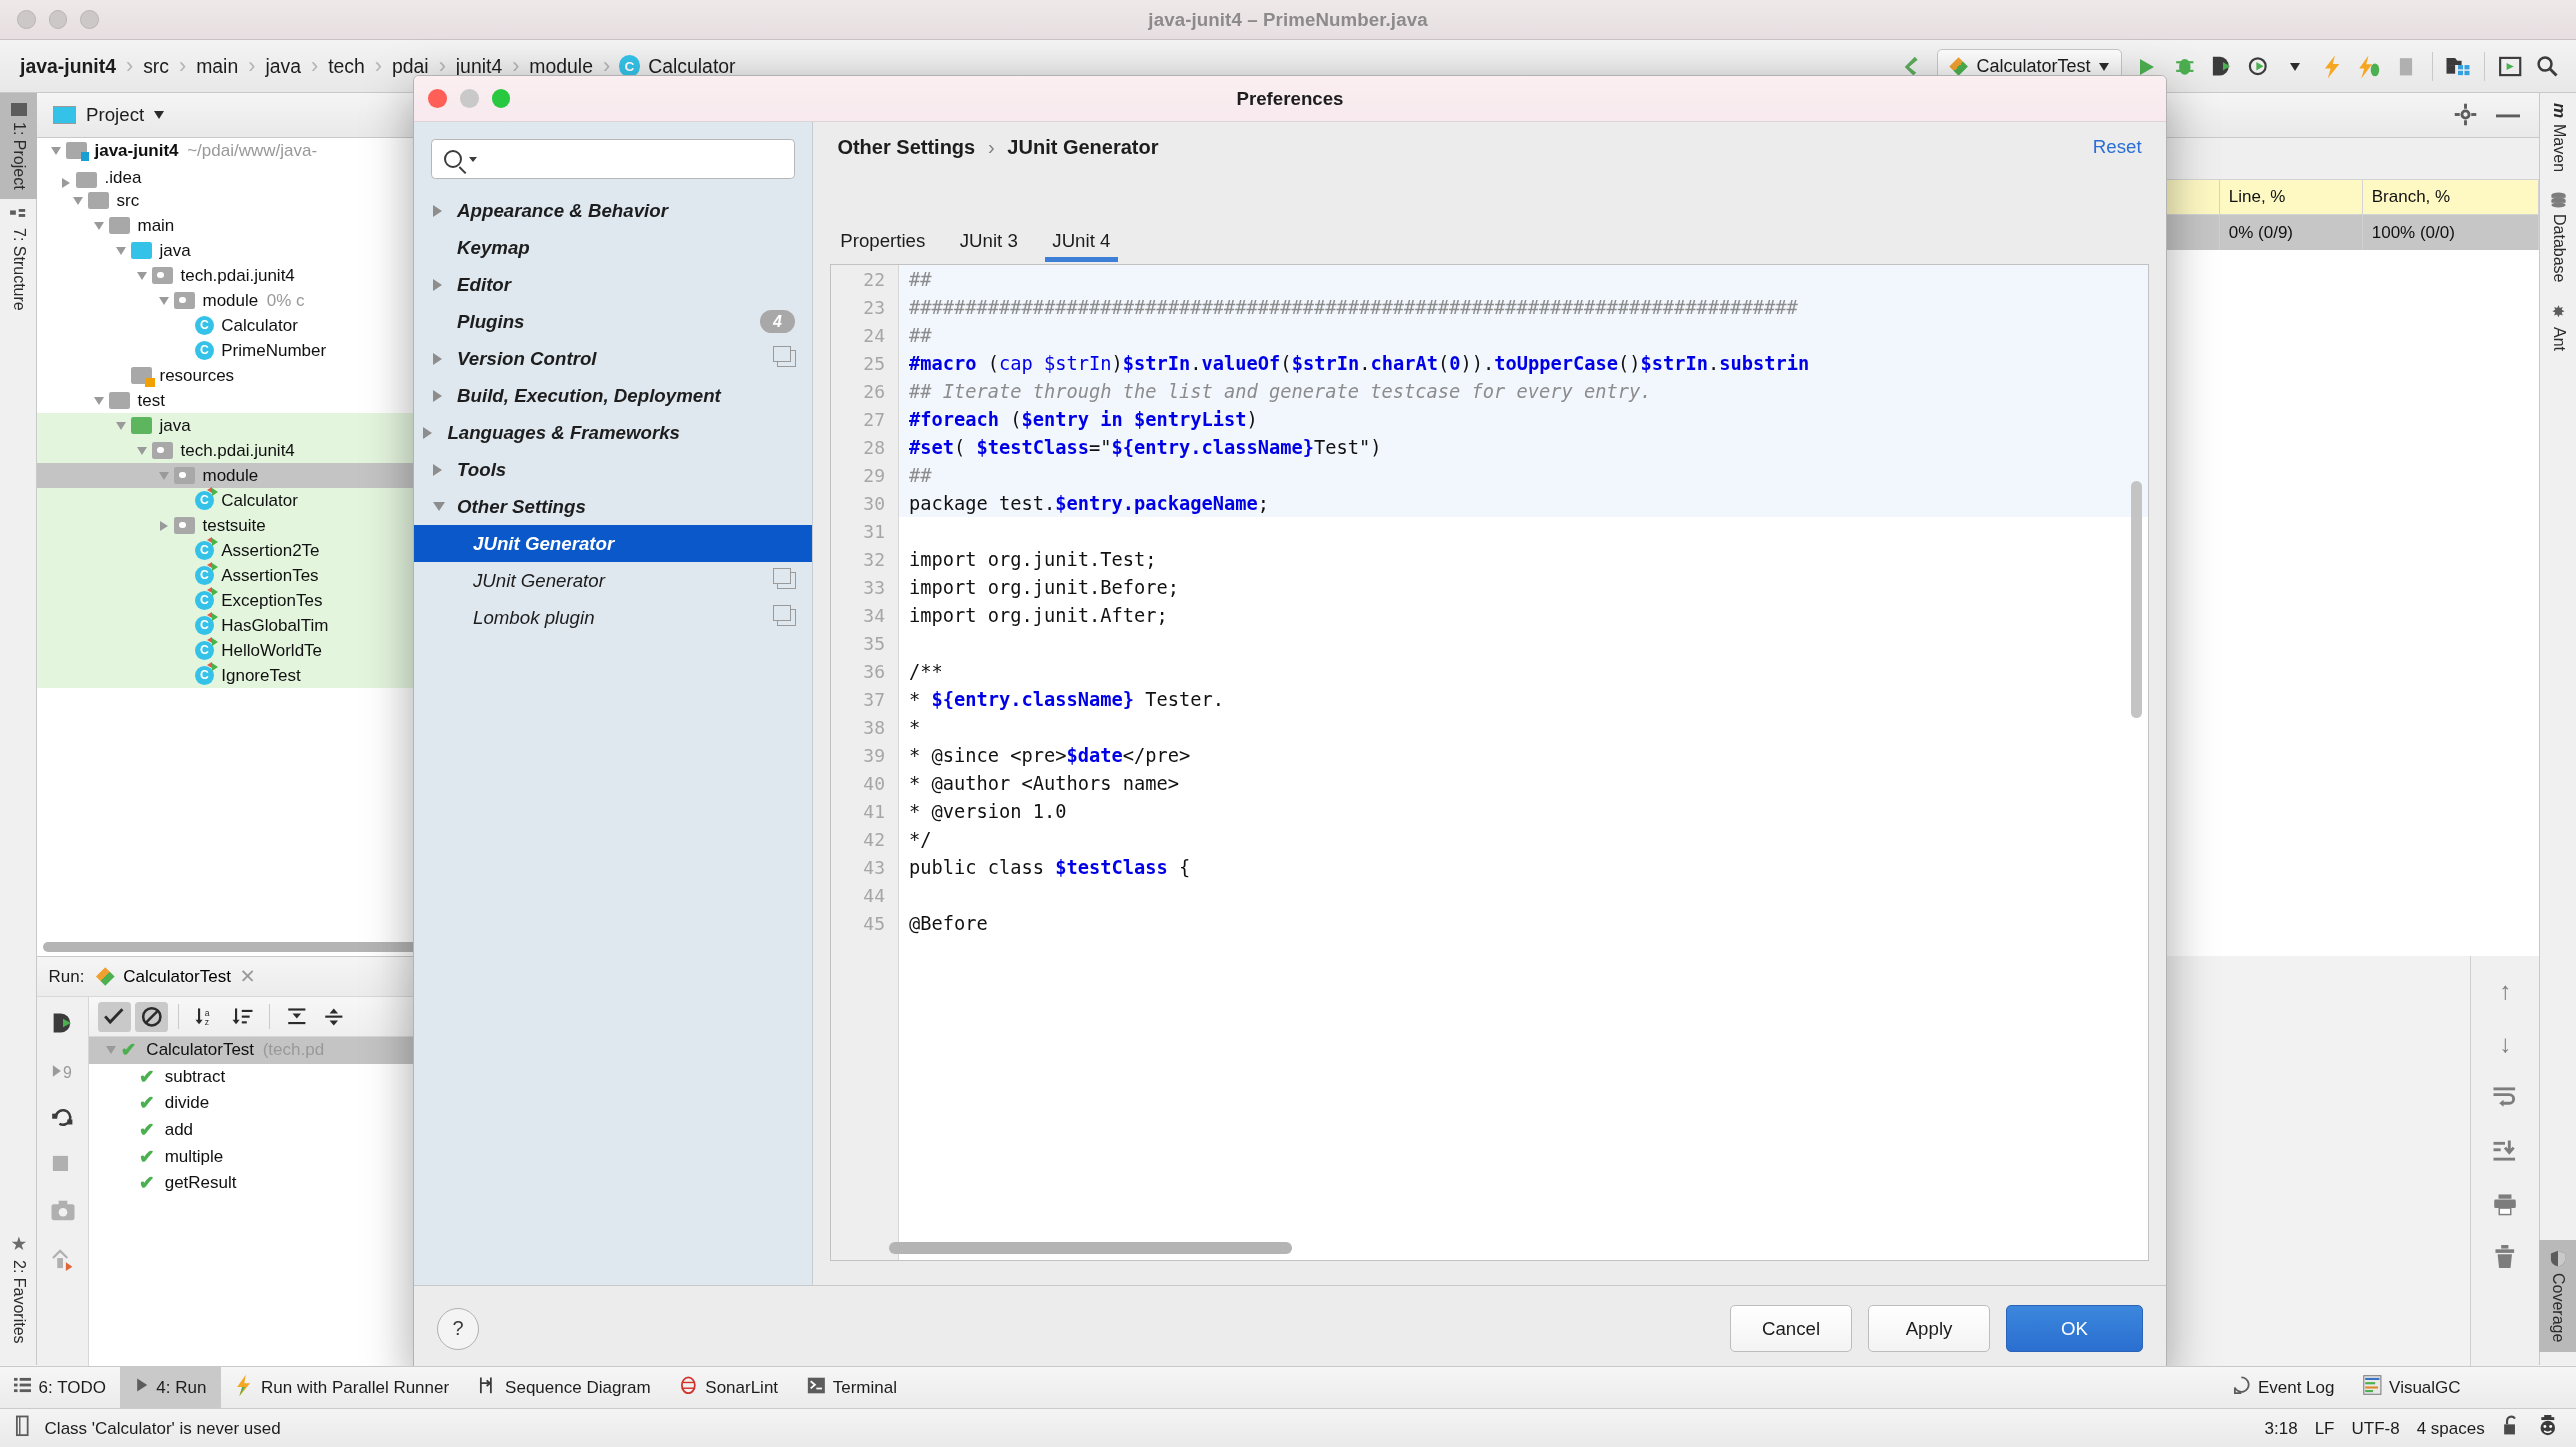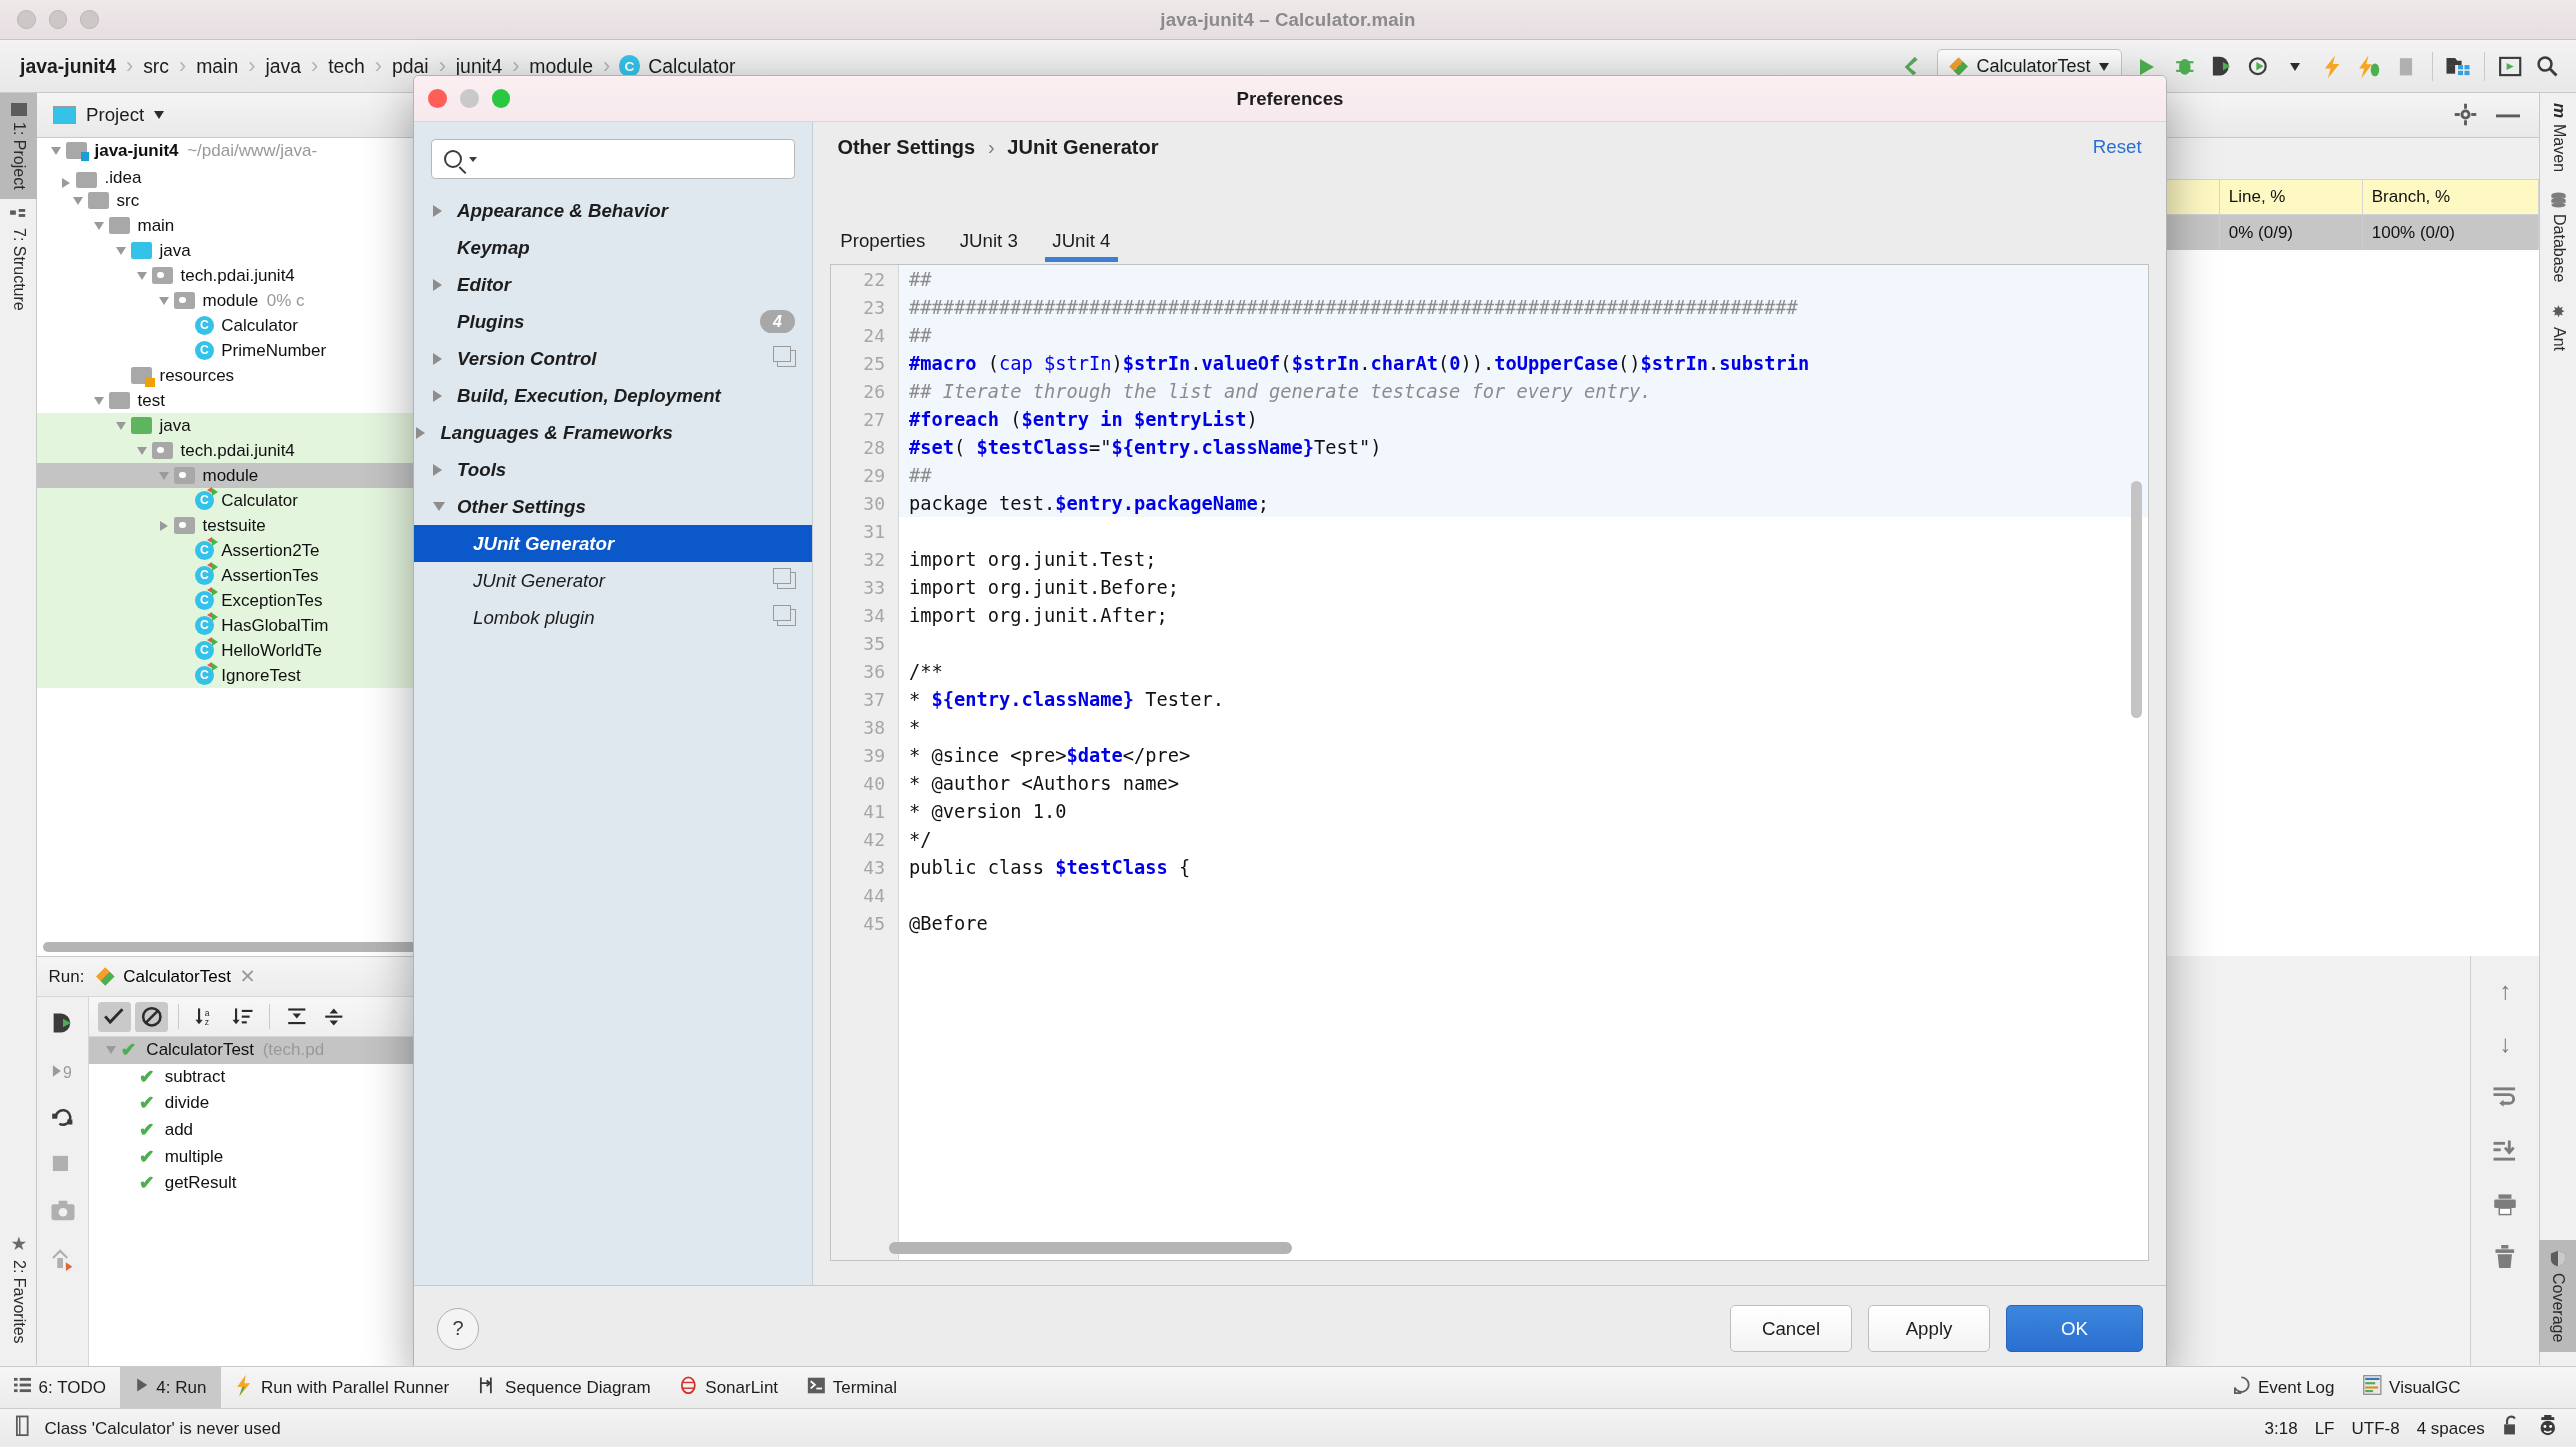--- a/index.html
+++ b/index.html
@@ -269,21 +269,21 @@
 </style>
 </head>
 <body>
 
 <div id="titlebar">
   <div class="traffic">
     <div class="tl-dot"></div>
     <div class="tl-dot"></div>
     <div class="tl-dot"></div>
   </div>
-  <div class="wintitle">java-junit4 – Calculator.main</div>
+  <div class="wintitle">java-junit4 – PrimeNumber.java</div>
 </div>
 
 <div id="navbar">
   <div class="crumbs">
     <span class="crumb root">java-junit4</span>
     <span class="crumbsep">›</span>
     <span class="crumb">src</span>
     <span class="crumbsep">›</span>
     <span class="crumb">main</span>
     <span class="crumbsep">›</span>
@@ -830,21 +830,21 @@
             </span>
             <span>Version Control</span>
             <span class="copyic"></span>
           </div>
           <div class="prefitem" style="padding-left: 18.7px;">
             <span class="arrow">
               <span class="pa-closed"></span>
             </span>
             <span>Build, Execution, Deployment</span>
           </div>
-          <div class="prefitem" style="padding-left: 2px;">
+          <div class="prefitem" style="padding-left: 9px;">
             <span class="arrow">
               <span class="pa-closed"></span>
             </span>
             <span>Languages &amp; Frameworks</span>
           </div>
           <div class="prefitem" style="padding-left: 18.7px;">
             <span class="arrow">
               <span class="pa-closed"></span>
             </span>
             <span>Tools</span>

